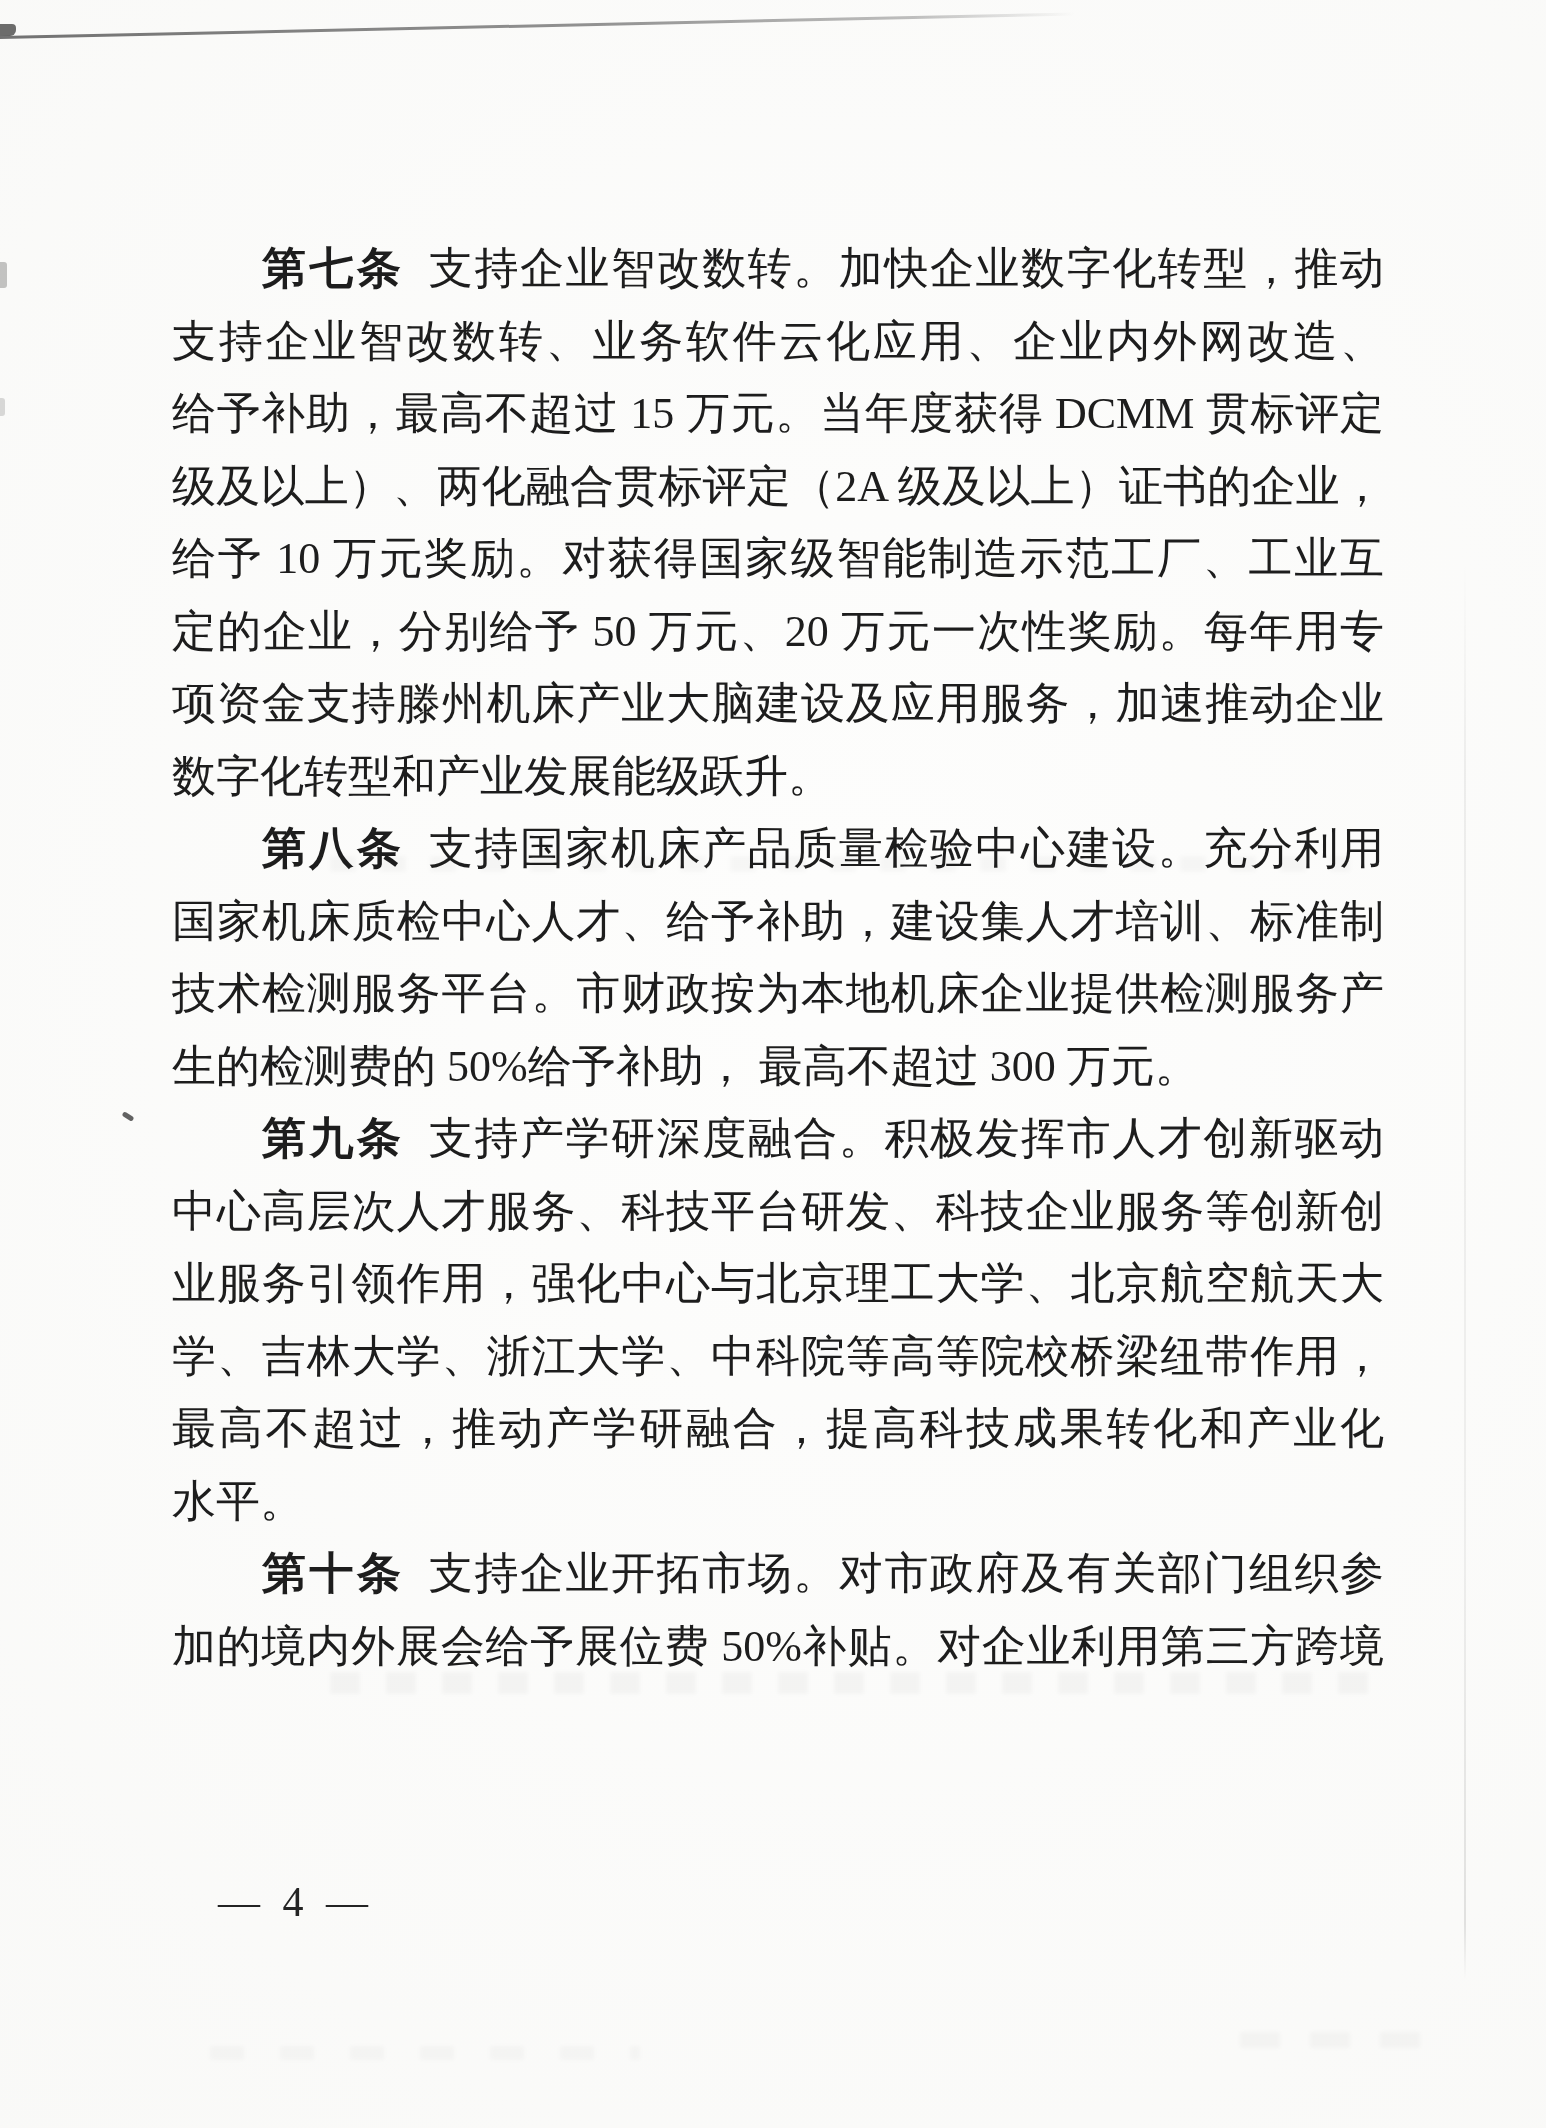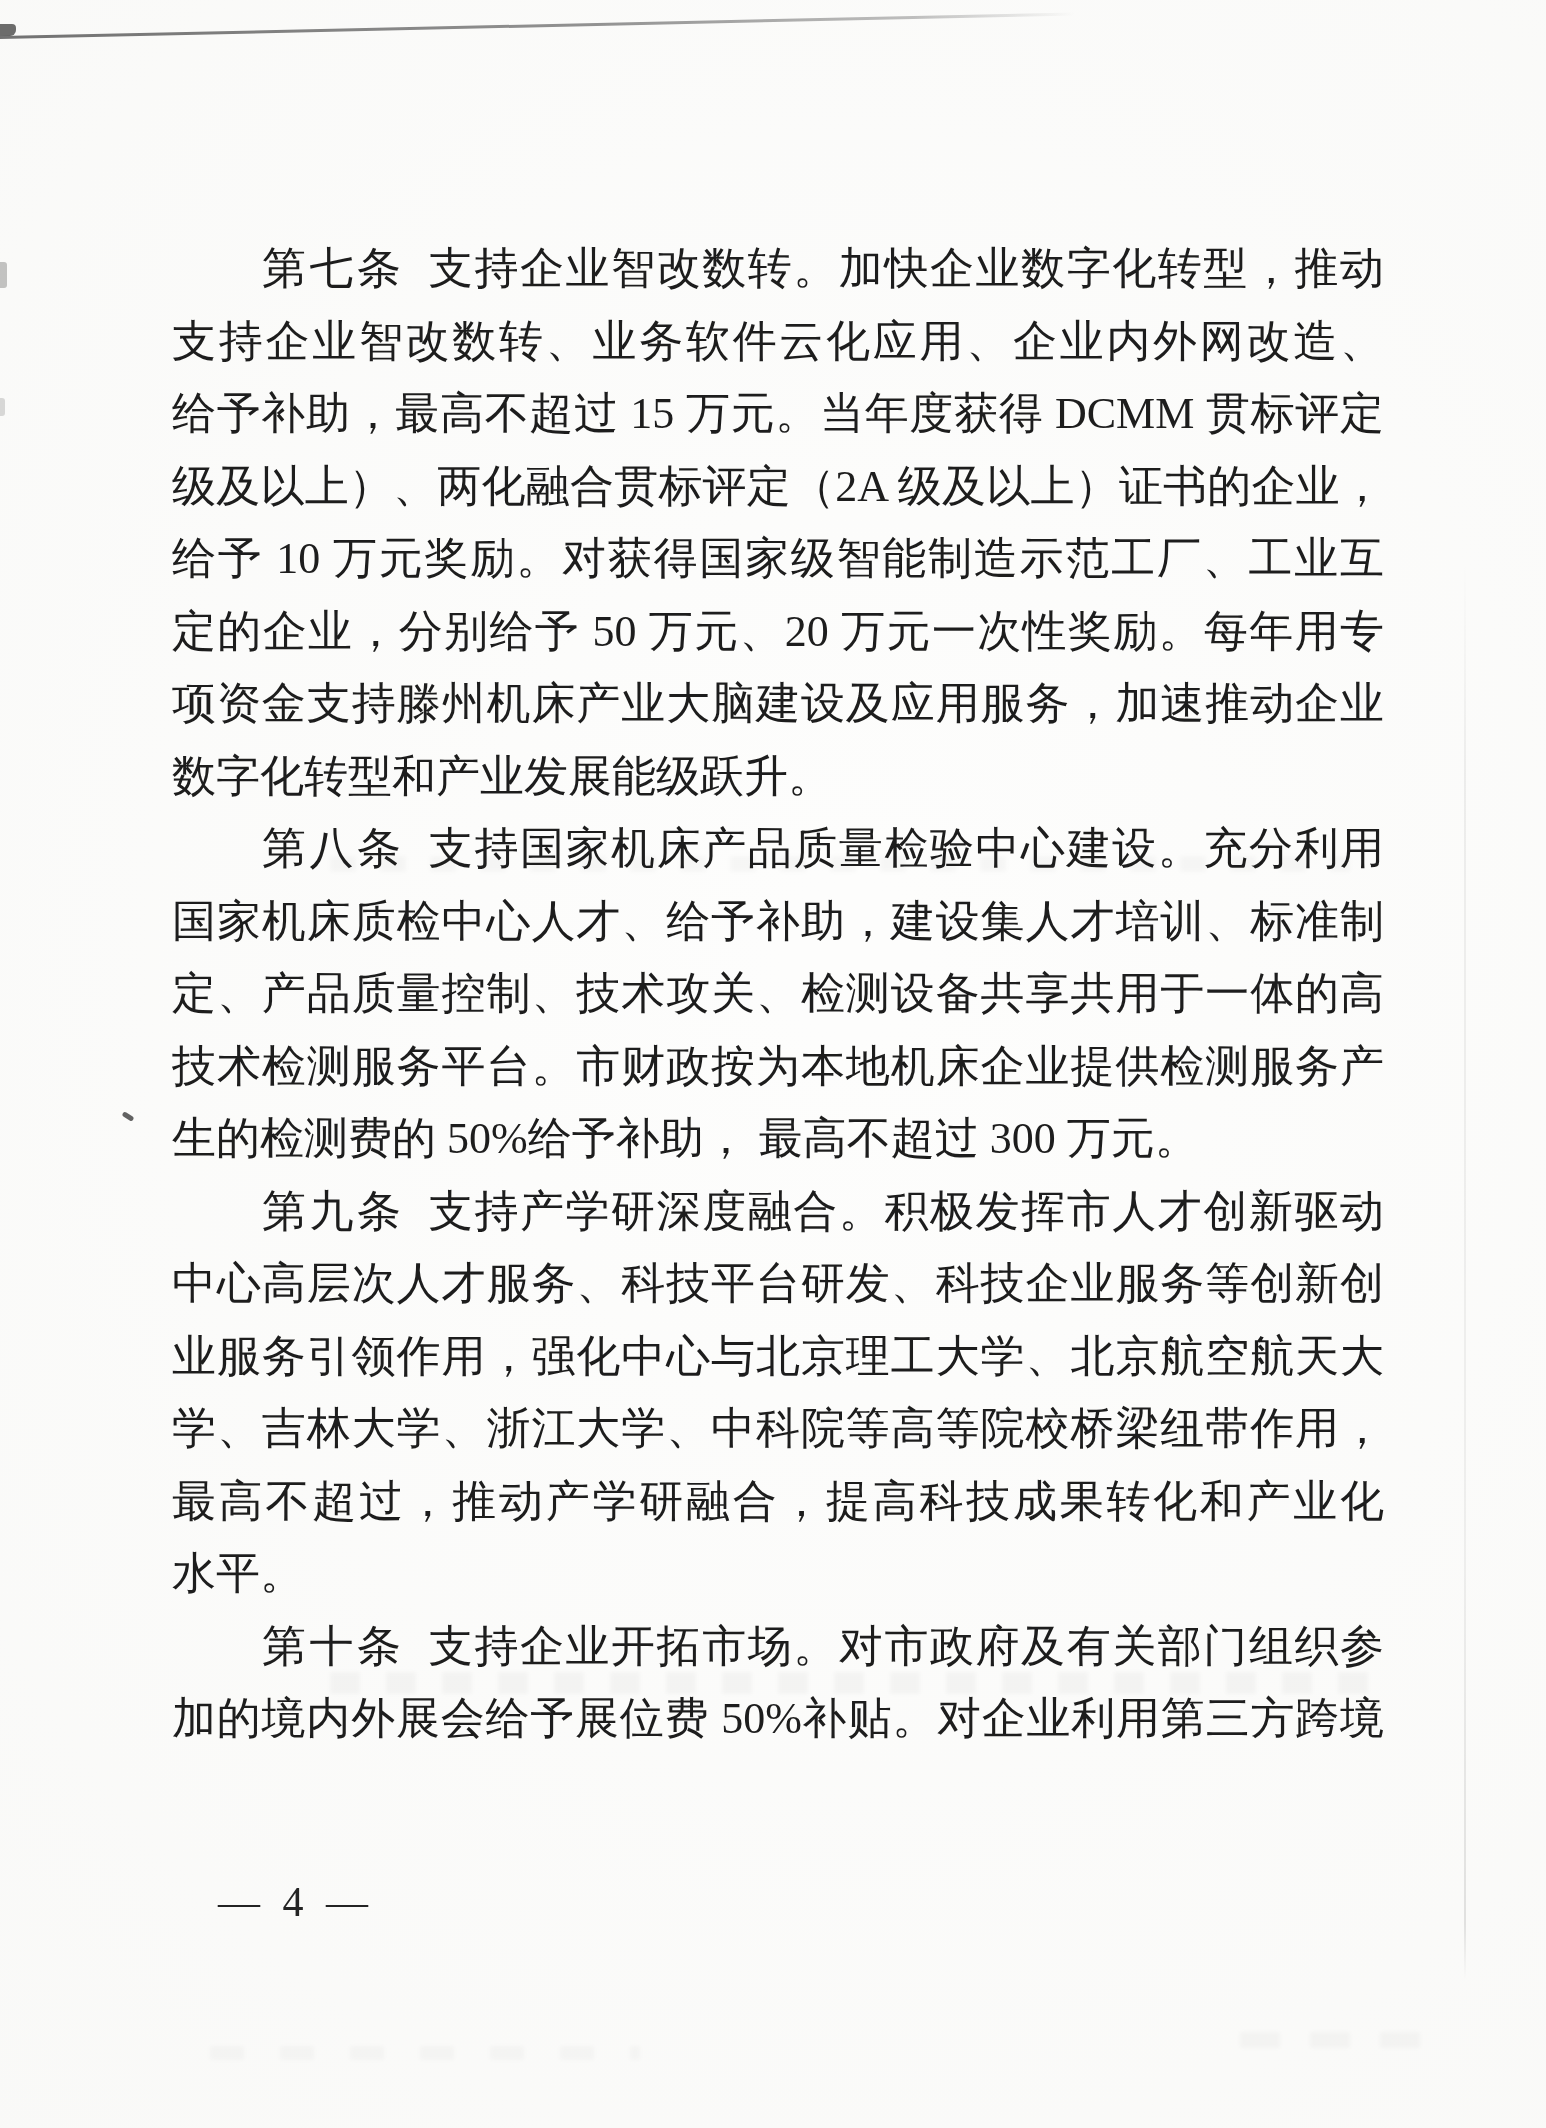--- a/index.html
+++ b/index.html
@@ -149,21 +149,21 @@
     overflow: hidden;
   }
   .line.no-just {
     text-align: center;
     text-align-last: left;
   }
   .line.indent {
     text-indent: 90px;
   }
   .term {
-    font-weight: 400;
+    font-weight: 700;
     margin-right: 0.55em;
     letter-spacing: 2px;
   }
   .page-number {
     position: absolute;
     left: 218px;
     top: 1872px;
     font-size: 42px;
     line-height: 60px;
     color: #242424;
@@ -190,21 +190,20 @@
       <div class="line indent"><span class="term">第七条</span><span class="rest">支持企业智改数转。加快企业数字化转型，推动</span></div>
       <div class="line"><span class="rest">支持企业智改数转、业务软件云化应用、企业内外网改造、</span></div>
       <div class="line"><span class="rest">给予补助，最高不超过 15 万元。当年度获得 DCMM 贯标评定（二</span></div>
       <div class="line"><span class="rest">级及以上）、两化融合贯标评定（2A 级及以上）证书的企业，</span></div>
       <div class="line"><span class="rest">给予 10 万元奖励。对获得国家级智能制造示范工厂、工业互</span></div>
       <div class="line"><span class="rest">定的企业，分别给予 50 万元、20 万元一次性奖励。每年用专</span></div>
       <div class="line"><span class="rest">项资金支持滕州机床产业大脑建设及应用服务，加速推动企业</span></div>
       <div class="line no-just"><span class="rest">数字化转型和产业发展能级跃升。</span></div>
       <div class="line indent"><span class="term">第八条</span><span class="rest">支持国家机床产品质量检验中心建设。充分利用</span></div>
       <div class="line"><span class="rest">国家机床质检中心人才、给予补助，建设集人才培训、标准制</span></div>
-      <div class="line"><span class="rest">定、产品质量控制、技术攻关、检测设备共享共用于一体的高</span></div>
       <div class="line"><span class="rest">技术检测服务平台。市财政按为本地机床企业提供检测服务产</span></div>
       <div class="line no-just"><span class="rest">生的检测费的 50%给予补助， 最高不超过 300 万元。</span></div>
       <div class="line indent"><span class="term">第九条</span><span class="rest">支持产学研深度融合。积极发挥市人才创新驱动</span></div>
       <div class="line"><span class="rest">中心高层次人才服务、科技平台研发、科技企业服务等创新创</span></div>
       <div class="line"><span class="rest">业服务引领作用，强化中心与北京理工大学、北京航空航天大</span></div>
       <div class="line"><span class="rest">学、吉林大学、浙江大学、中科院等高等院校桥梁纽带作用，</span></div>
       <div class="line"><span class="rest">最高不超过，推动产学研融合，提高科技成果转化和产业化</span></div>
       <div class="line no-just"><span class="rest">水平。</span></div>
       <div class="line indent"><span class="term">第十条</span><span class="rest">支持企业开拓市场。对市政府及有关部门组织参</span></div>
       <div class="line"><span class="rest">加的境内外展会给予展位费 50%补贴。对企业利用第三方跨境</span></div>

